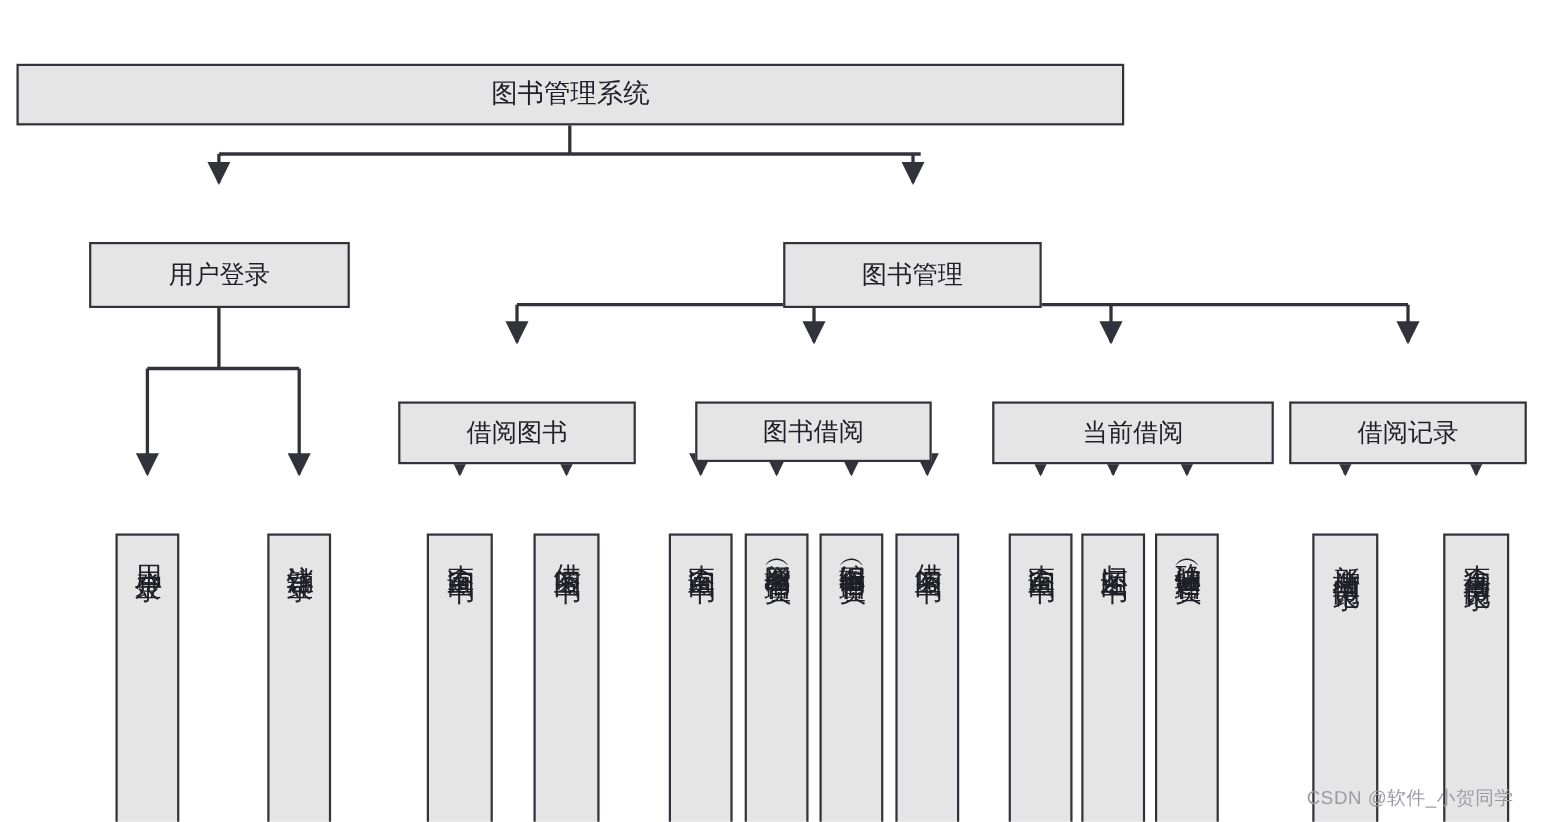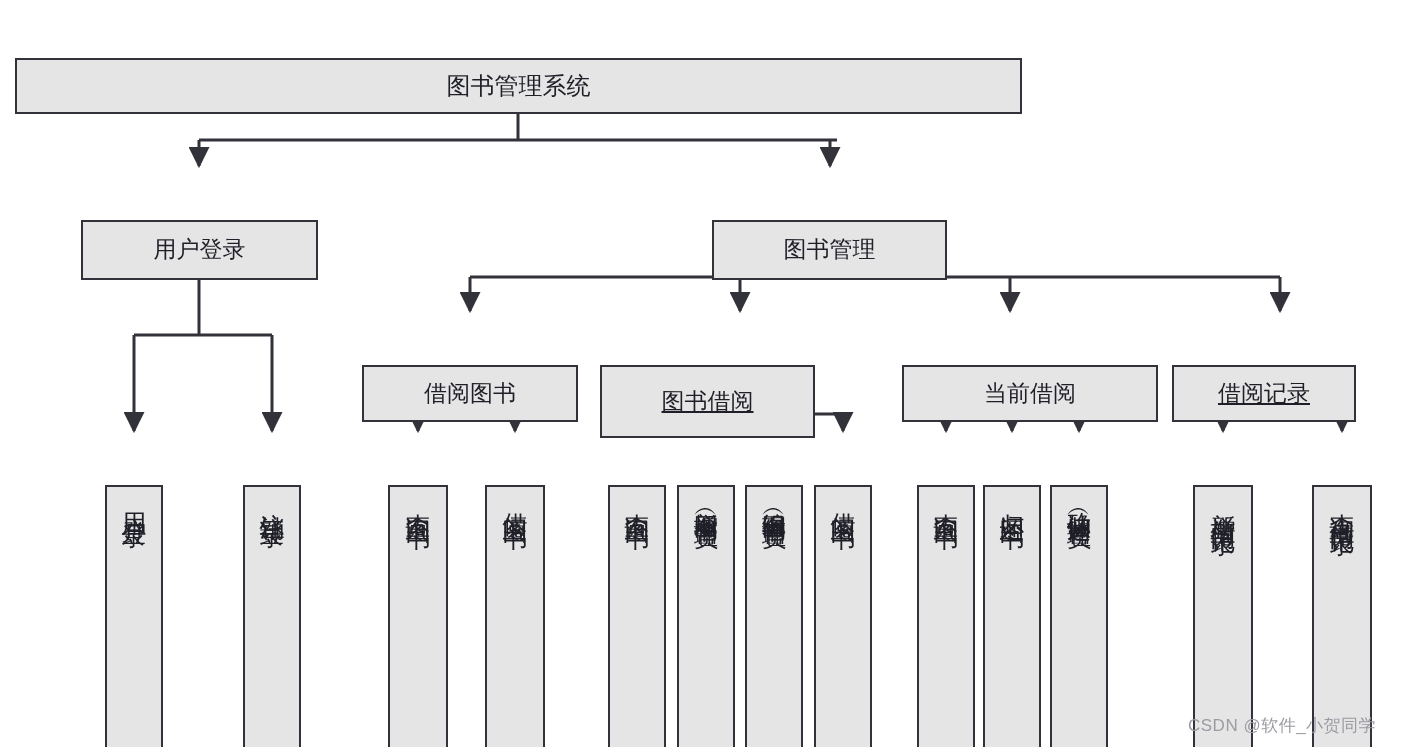--- a/index.html
+++ b/index.html
@@ -121,27 +121,27 @@
       <span class="lbl">用户登录</span>
     </div>
     <div class="node h-node" style="left: 712px; top: 172px; width: 235px; height: 60px;">
       <span class="lbl">图书管理</span>
     </div>
   </div>
 <div id="level3-layer">
     <div class="node h-node" style="left: 362px; top: 317px; width: 216px; height: 57px;">
       <span class="lbl">借阅图书</span>
     </div>
-    <div class="node h-node" style="left: 600px; top: 317px; width: 215px; height: 73px; text-decoration: underline;">
+    <div class="node h-node" style="left: 632px; top: 317px; width: 215px; height: 55px;">
       <span class="lbl">图书借阅</span>
     </div>
     <div class="node h-node" style="left: 902px; top: 317px; width: 256px; height: 57px;">
       <span class="lbl">当前借阅</span>
     </div>
-    <div class="node h-node" style="left: 1172px; top: 317px; width: 184px; height: 57px; text-decoration: underline;">
+    <div class="node h-node" style="left: 1172px; top: 317px; width: 216px; height: 57px;">
       <span class="lbl">借阅记录</span>
     </div>
   </div>
 <div id="leaf-layer">
     <div class="node v-node" style="left: 105px; top: 437px; width: 58px; height: 297px;">
       <span class="lbl">用户登录</span>
     </div>
     <div class="node v-node" style="left: 243px; top: 437px; width: 58px; height: 297px;">
       <span class="lbl">注销登录</span>
     </div>

